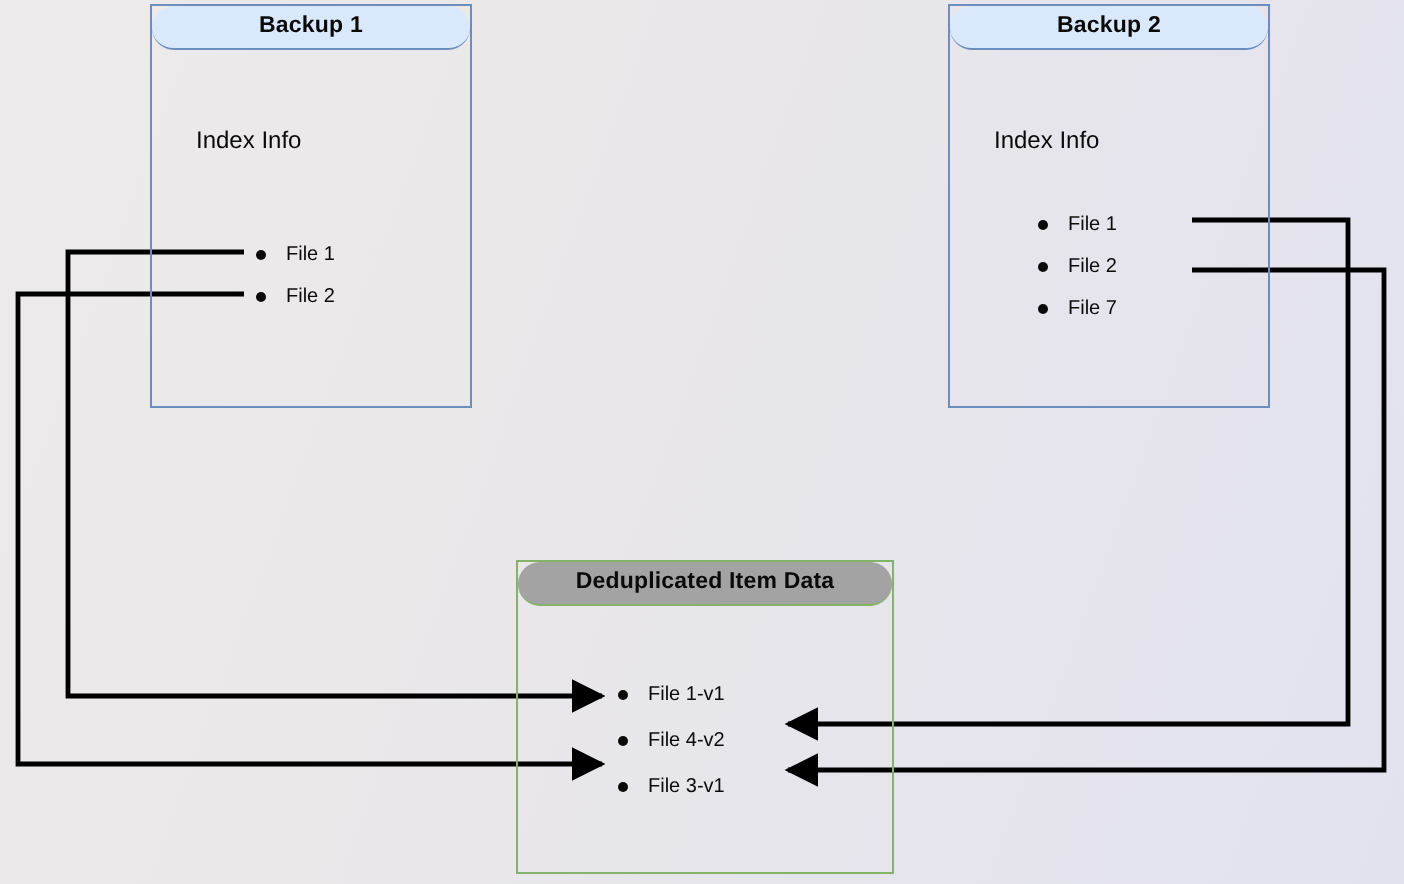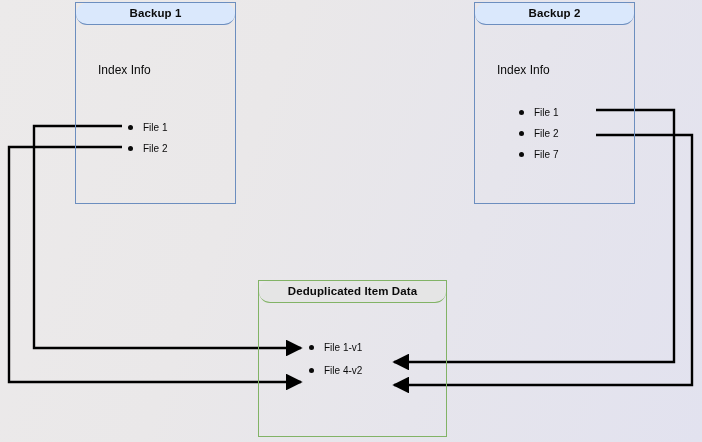--- a/index.html
+++ b/index.html
@@ -51,21 +51,21 @@
     border: 1.4px solid #6c8ebf;
   }
   .node-blue .node-header {
     background: #dae8fc;
     border-bottom: 1.4px solid #6c8ebf;
   }
   .node-green {
     border: 1.4px solid #82b366;
   }
   .node-green .node-header {
-    background: #e5e5e5;
+    background: #a3a3a3;
     border-bottom: 1.4px solid #82b366;
   }
   .index-label {
     position: absolute;
     font-size: 12px;
     color: #0a0a0a;
     white-space: nowrap;
   }
   ul.file-list {
     position: absolute;
@@ -143,17 +143,18 @@
       </ul>
     </div>
   </div>
 
   <div class="node node-green" style="left:258px; top:280px; width:189px; height:157px;">
     <div class="node-header">Deduplicated Item Data</div>
     <div class="node-body">
       <ul class="file-list dedup-list" style="left:48px; top:33px;text-align:center;">
         <li>File 1-v1</li>
         <li>File 4-v2</li>
+        <li>File 3-v1</li>
       </ul>
     </div>
   </div>
 
 </div>
 
 </body></html>

